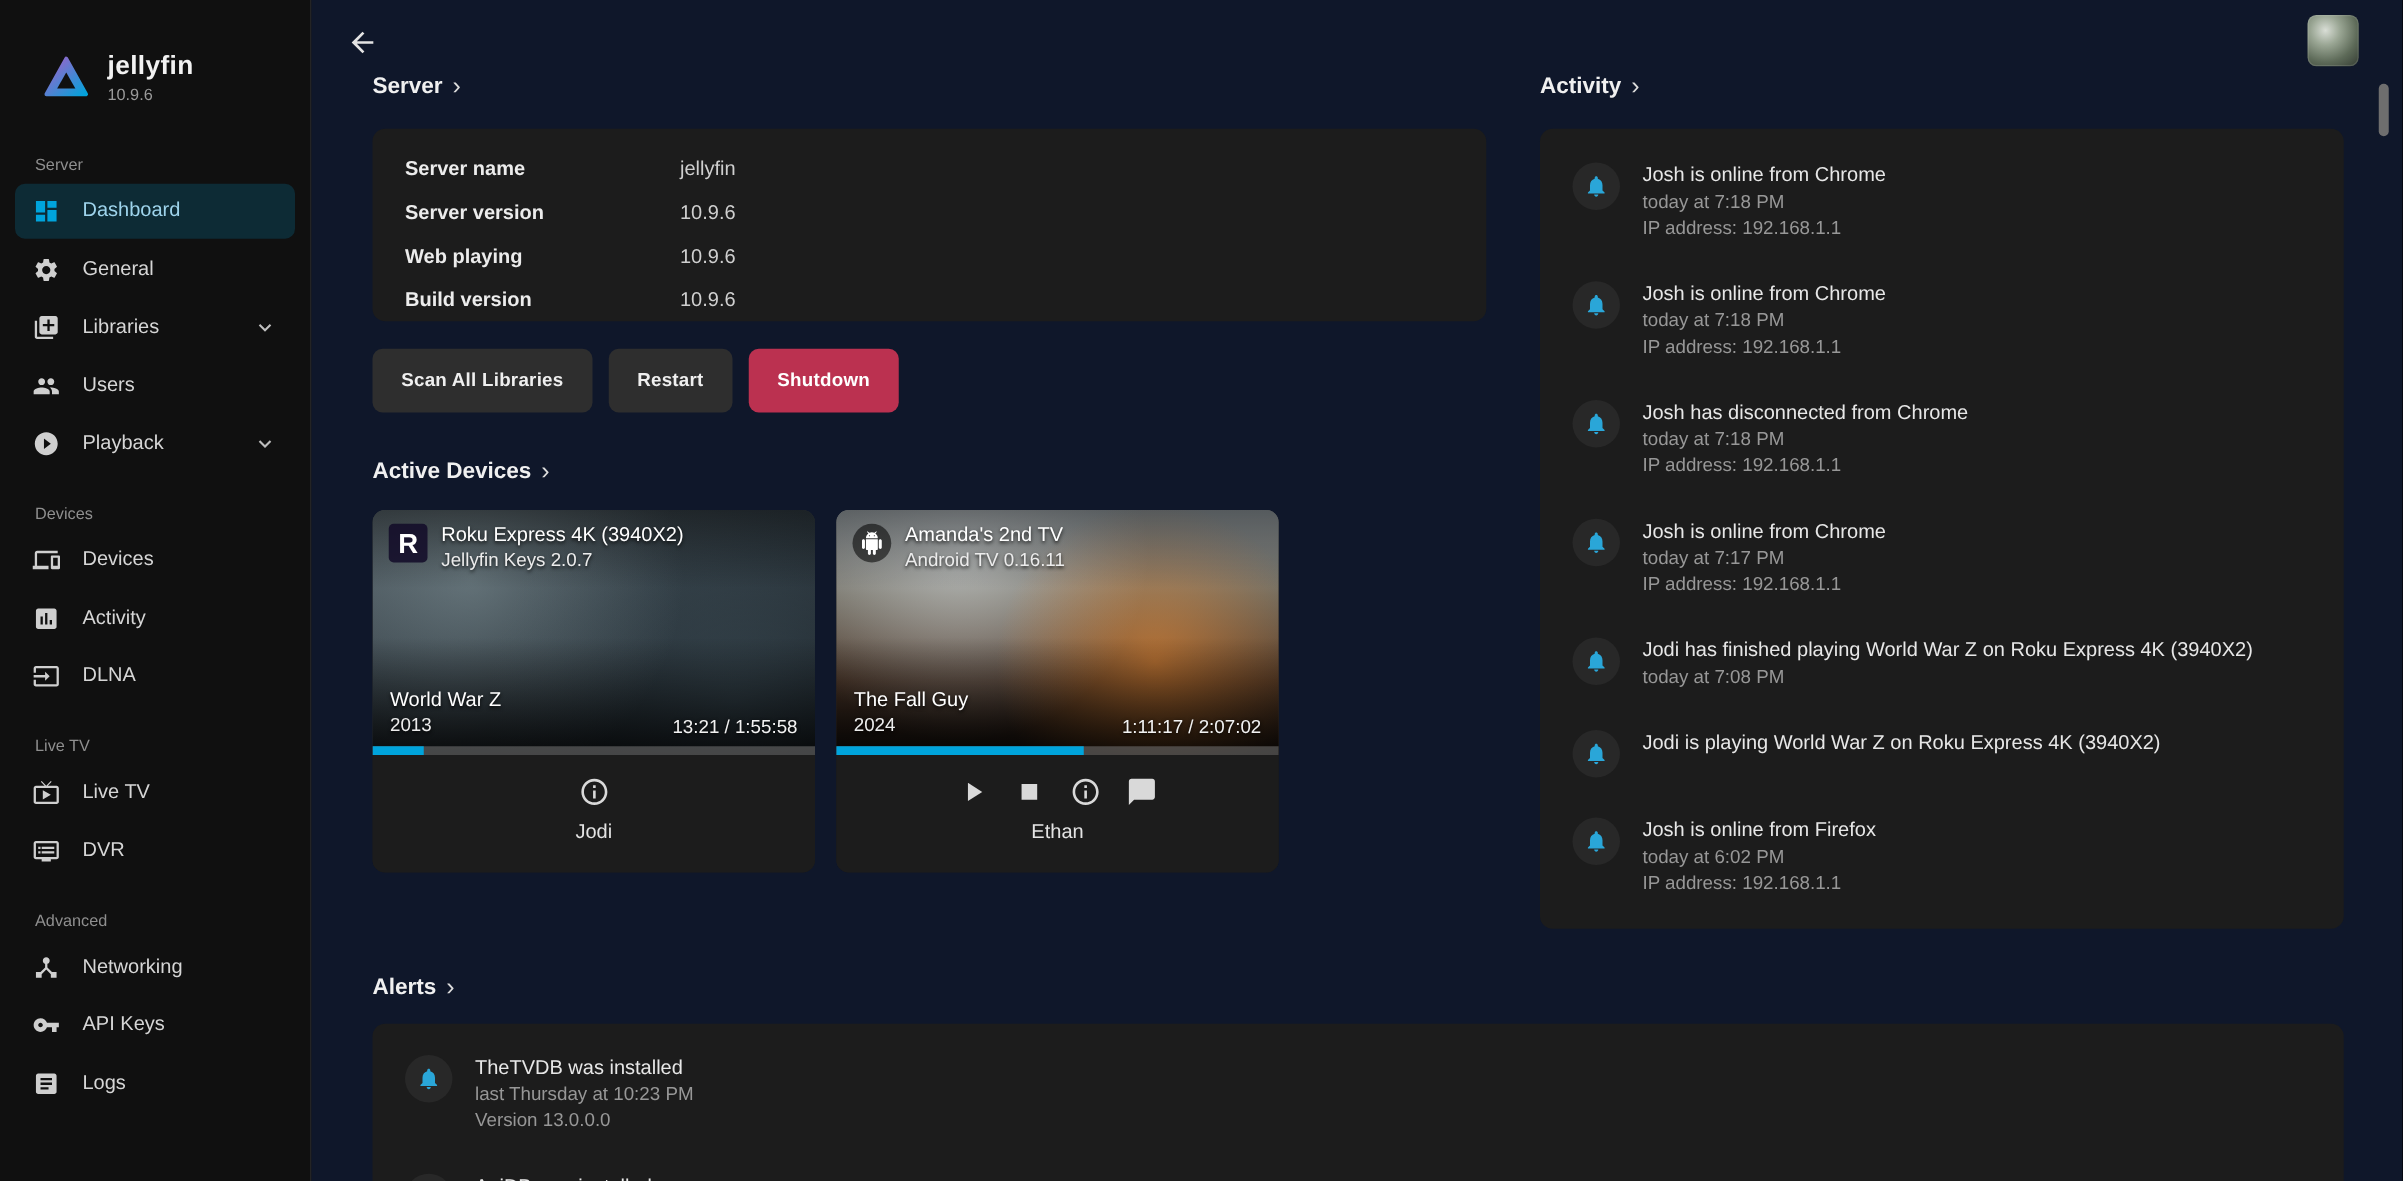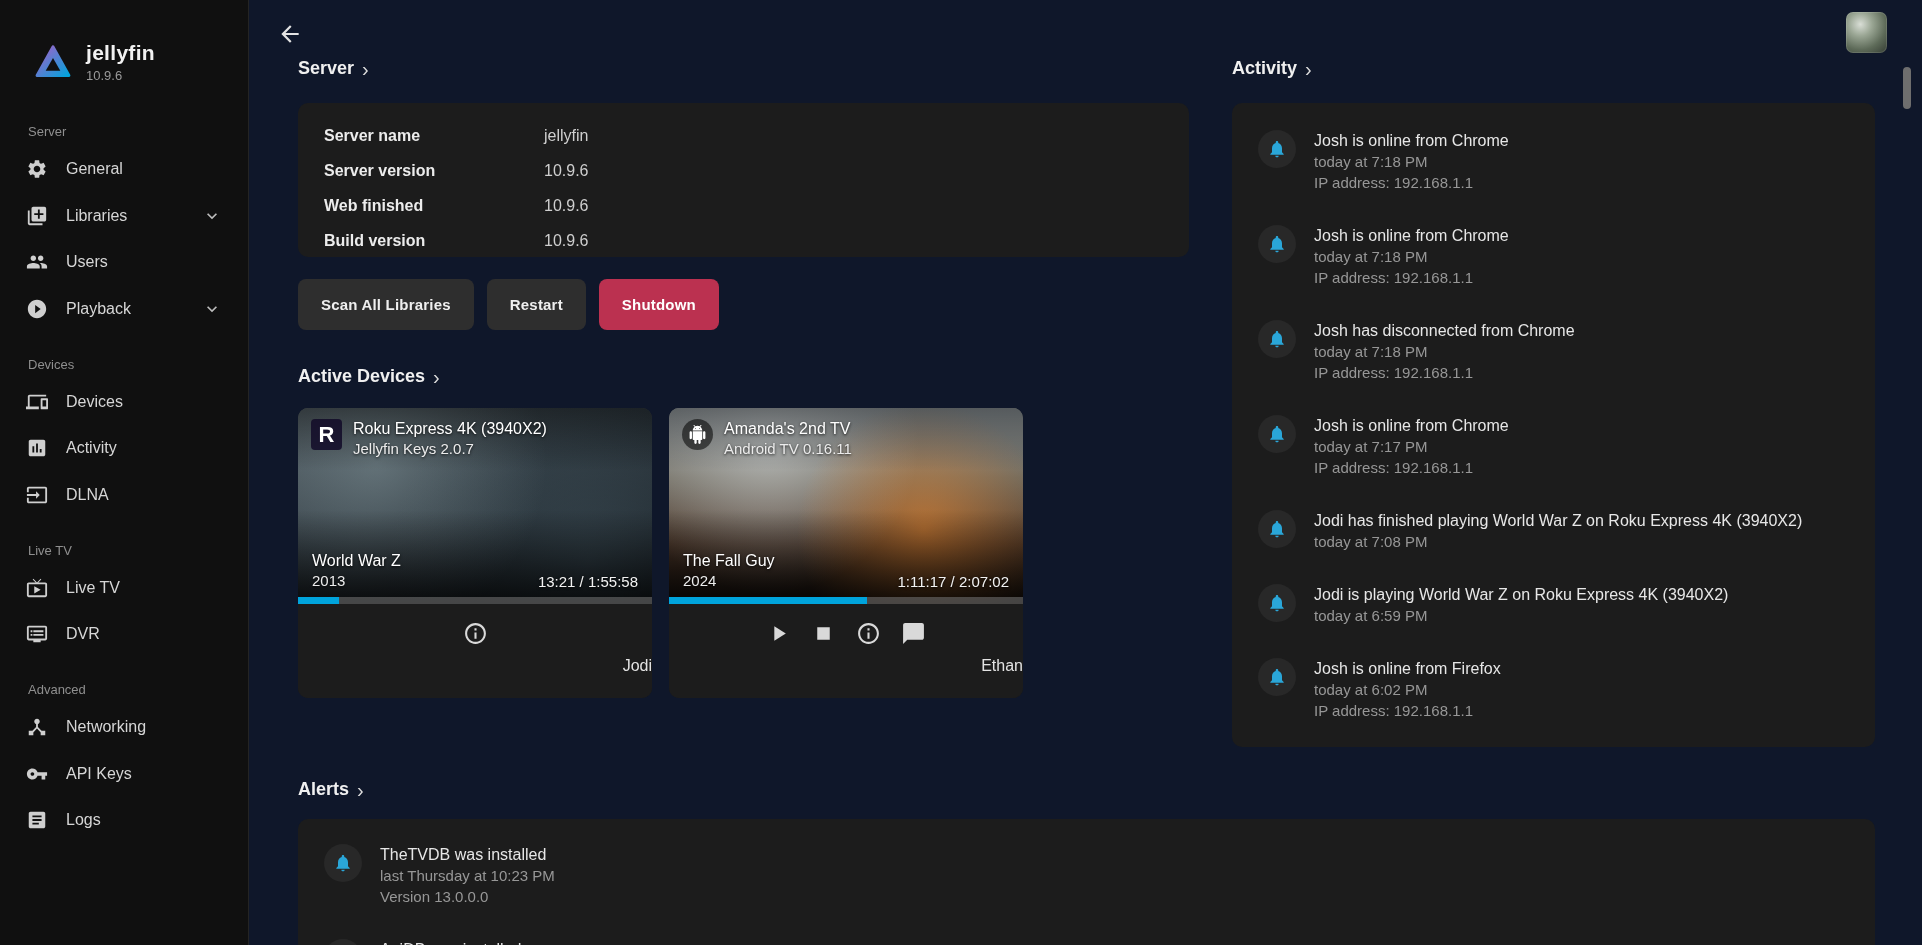--- a/index.html
+++ b/index.html
@@ -72,21 +72,21 @@
   .android-tile .icon{width:19px;height:19px;}
   .dev-name{font-size:16px;color:#fff;line-height:20px;text-shadow:0 1px 3px rgba(0,0,0,.8);}
   .dev-client{font-size:15px;color:#ececec;line-height:20px;text-shadow:0 1px 3px rgba(0,0,0,.8);}
   .media-info{position:absolute;left:14px;bottom:14px;z-index:2;text-shadow:0 1px 3px rgba(0,0,0,.85);}
   .media-title{font-size:16px;color:#fff;line-height:20px;}
   .media-year{font-size:15px;color:#ececec;line-height:19px;}
   .media-time{position:absolute;right:14px;bottom:14px;z-index:2;font-size:15px;color:#f2f2f2;
               text-shadow:0 1px 3px rgba(0,0,0,.85);}
   .progress-track{position:absolute;left:0;right:0;bottom:0;height:7px;background:rgba(120,120,120,.55);z-index:3;}
   .progress-fill{height:100%;background:#00a4dc;}
-  .dev-footer{height:94px;background:#1c1c1c;text-align:right;}
+  .dev-footer{height:94px;background:#1c1c1c;text-align:center;}
   .dev-actions{display:flex;justify-content:center;gap:20px;padding-top:17px;}
   .dev-actions .icon{width:25px;height:25px;color:#d9d9d9;cursor:pointer;}
   .dev-user{margin-top:11px;font-size:16px;color:#e3e3e3;}
 
   
   .activity-card{position:absolute;left:1232px;top:103px;width:643px;box-sizing:border-box;
                  padding:27px 26px 26px 26px;display:flex;flex-direction:column;gap:32px;}
   .feed-item{display:flex;gap:18px;}
   .bell{width:38px;height:38px;flex:none;border-radius:50%;background:#282828;
         display:flex;align-items:center;justify-content:center;color:#2aa6d8;}
@@ -120,20 +120,26 @@
       </svg>
       <div class="brand-col">
         <div class="brand-title">jellyfin</div>
         <div class="brand-version">10.9.6</div>
       </div>
     </div>
 
     <nav>
       <div class="section-label">Server</div>
 
+      <div class="nav-item active">
+        <svg class="icon" viewBox="0 0 24 24">
+            <path d="M3 13h8V3H3v10zm0 8h8v-6H3v6zm10 0h8V11h-8v10zm0-18v6h8V3h-8z"></path>
+          </svg>
+        <span class="nav-label">Dashboard</span>
+      </div>
       <div class="nav-item">
         <svg class="icon" viewBox="0 0 24 24">
             <path d="M19.14 12.94c.04-.3.06-.61.06-.94 0-.32-.02-.64-.07-.94l2.03-1.58c.18-.14.23-.41.12-.61l-1.92-3.32c-.12-.22-.37-.29-.59-.22l-2.39.96c-.5-.38-1.03-.7-1.62-.94l-.36-2.54c-.04-.24-.24-.41-.48-.41h-3.84c-.24 0-.43.17-.47.41l-.36 2.54c-.59.24-1.13.57-1.62.94l-2.39-.96c-.22-.08-.47 0-.59.22L2.74 8.87c-.12.21-.08.47.12.61l2.03 1.58c-.05.3-.09.63-.09.94s.02.64.07.94l-2.03 1.58c-.18.14-.23.41-.12.61l1.92 3.32c.12.22.37.29.59.22l2.39-.96c.5.38 1.03.7 1.62.94l.36 2.54c.05.24.24.41.48.41h3.84c.24 0 .44-.17.47-.41l.36-2.54c.59-.24 1.13-.56 1.62-.94l2.39.96c.22.08.47 0 .59-.22l1.92-3.32c.12-.22.07-.47-.12-.61l-2.01-1.58zM12 15.6c-1.98 0-3.6-1.62-3.6-3.6s1.62-3.6 3.6-3.6 3.6 1.62 3.6 3.6-1.62 3.6-3.6 3.6z"></path>
           </svg>
         <span class="nav-label">General</span>
       </div>
       <div class="nav-item">
         <svg class="icon" viewBox="0 0 24 24">
             <path d="M4 6H2v14c0 1.1.9 2 2 2h14v-2H4V6zm16-4H8c-1.1 0-2 .9-2 2v12c0 1.1.9 2 2 2h12c1.1 0 2-.9 2-2V4c0-1.1-.9-2-2-2zm-1 9h-4v4h-2v-4H9V9h4V5h2v4h4v2z"></path>
           </svg>
@@ -227,21 +233,21 @@
   <a class="section-heading" style="left:298px;top:58px;">
     <span>Server</span>
     <span class="chev">›</span>
   </a>
 
   <div class="card server-card">
     <div class="srv-label">Server name</div>
     <div class="srv-value">jellyfin</div>
     <div class="srv-label">Server version</div>
     <div class="srv-value">10.9.6</div>
-    <div class="srv-label">Web finished</div>
+    <div class="srv-label">Web playing</div>
     <div class="srv-value">10.9.6</div>
     <div class="srv-label">Build version</div>
     <div class="srv-value">10.9.6</div>
   </div>
 
   <div class="btn-row">
     <button class="btn btn-gray">Scan All Libraries</button>
     <button class="btn btn-gray">Restart</button>
     <button class="btn btn-danger">Shutdown</button>
   </div>
@@ -395,21 +401,20 @@
     </div>
 
     <div class="feed-item">
       <div class="bell">
           <svg class="icon" viewBox="0 0 24 24">
             <path d="M12 22c1.1 0 2-.9 2-2h-4c0 1.1.89 2 2 2zm6-6v-5c0-3.07-1.64-5.64-4.5-6.32V4c0-.83-.67-1.5-1.5-1.5s-1.5.67-1.5 1.5v.68C7.63 5.36 6 7.92 6 11v5l-2 2v1h16v-1l-2-2z"></path>
           </svg>
         </div>
       <div class="feed-text">
         <div class="feed-title">Jodi is playing World War Z on Roku Express 4K (3940X2)</div>
-        <div class="feed-sub">today at 6:59 PM</div>
       </div>
     </div>
 
     <div class="feed-item">
       <div class="bell">
           <svg class="icon" viewBox="0 0 24 24">
             <path d="M12 22c1.1 0 2-.9 2-2h-4c0 1.1.89 2 2 2zm6-6v-5c0-3.07-1.64-5.64-4.5-6.32V4c0-.83-.67-1.5-1.5-1.5s-1.5.67-1.5 1.5v.68C7.63 5.36 6 7.92 6 11v5l-2 2v1h16v-1l-2-2z"></path>
           </svg>
         </div>
       <div class="feed-text">

